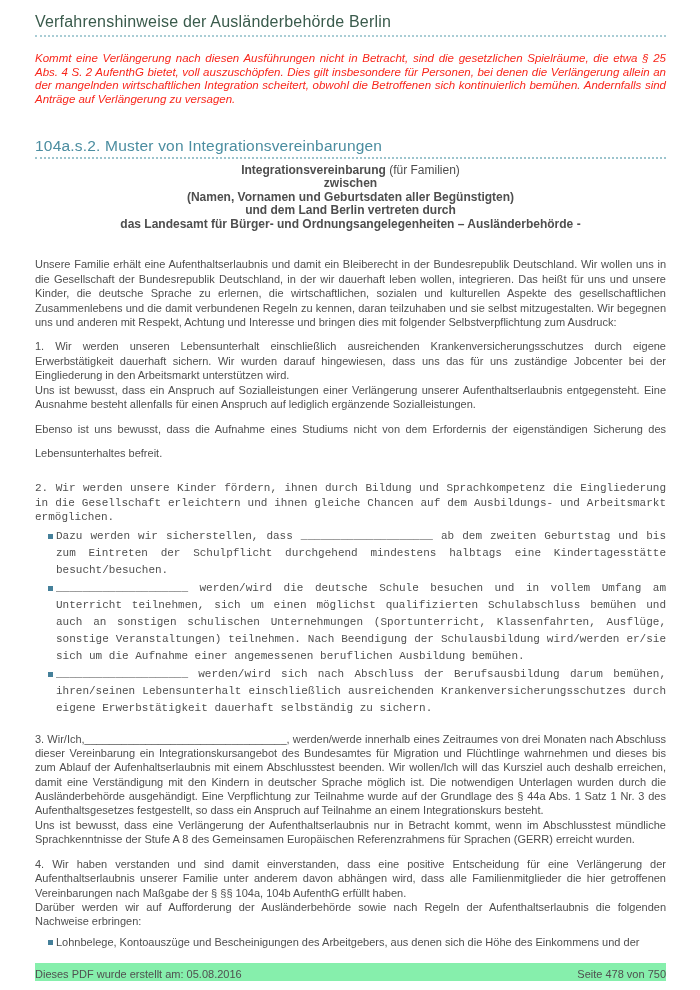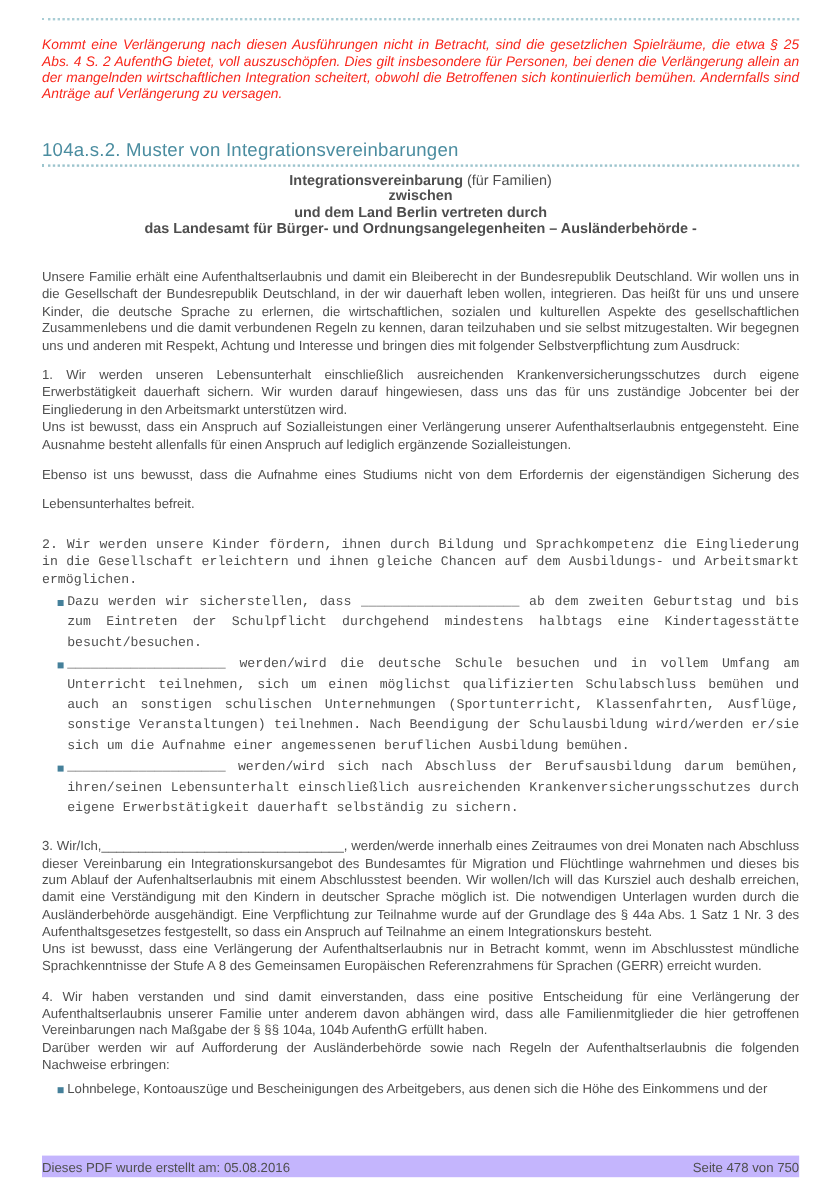--- a/index.html
+++ b/index.html
@@ -44,39 +44,41 @@
   .bullet-row {
     display:flex; align-items:flex-start; font-size:11px; line-height:17px;
     text-align:justify; color:#4f4f4f; margin-top:1px;justify-content:space-between;
   }
   .bullet-sq { flex:0 0 auto; width:5px; height:5px; background:#45809a; margin:6px 3px 0 0; }
   .bullet-text { flex:1 1 auto; }
 
   .footer {
     position:absolute; left:35px; right:34px; bottom:9px;
     display:flex; justify-content:space-between; align-items:baseline;
-    font-size:11px; line-height:14px; color:#4f4f4f; background:#c4b5fd; padding-top:4px;
+    font-size:11px; line-height:14px; color:#4f4f4f; background:#86efac; padding-top:4px;
   }
 </style>
 </head>
 <body>
 
 <div class="page">
 
+  <h1 class="doc-title">Verfahrenshinweise der Ausländerbehörde Berlin</h1>
   <hr class="dotted">
 
 
   <p class="notice notice-2">Kommt eine Verlängerung nach diesen Ausführungen nicht in Betracht, sind die gesetzlichen Spielräume, die etwa § 25 Abs. 4 S. 2 AufenthG bietet, voll auszuschöpfen. Dies gilt insbesondere für Personen, bei denen die Verlängerung allein an der mangelnden wirtschaftlichen Integration scheitert, obwohl die Betroffenen sich kontinuierlich bemühen. Andernfalls sind Anträge auf Verlängerung zu versagen.</p>
 
   <h2 class="section-heading">104a.s.2. Muster von Integrationsvereinbarungen</h2>
   <hr class="dotted section-dotted">
 
   <div class="centered-block">
     <div><span class="bold">Integrationsvereinbarung</span><span> (für Familien)</span></div>
     <div class="bold">zwischen</div>
+    <div class="bold">(Namen, Vornamen  und Geburtsdaten aller Begünstigten)</div>
     <div class="bold">und dem Land Berlin vertreten durch</div>
     <div class="bold">das Landesamt für Bürger- und Ordnungsangelegenheiten – Ausländerbehörde -</div>
   </div>
 
   <p class="body-para intro">Unsere Familie erhält eine Aufenthaltserlaubnis und damit ein Bleiberecht in der Bundesrepublik Deutschland. Wir wollen uns in die Gesellschaft der Bundesrepublik Deutschland, in der wir dauerhaft leben wollen, integrieren. Das heißt für uns und unsere Kinder, die deutsche Sprache zu erlernen, die wirtschaftlichen, sozialen und kulturellen Aspekte des gesellschaftlichen Zusammenlebens und die damit verbundenen Regeln zu kennen, daran teilzuhaben und sie selbst mitzugestalten. Wir begegnen uns und anderen mit Respekt, Achtung und Interesse und bringen dies mit folgender Selbstverpflichtung zum Ausdruck:</p>
 
   <div class="clause-1">
     <p class="body-para">1. Wir werden unseren Lebensunterhalt einschließlich ausreichenden Krankenversicherungsschutzes durch eigene Erwerbstätigkeit dauerhaft sichern.  Wir wurden darauf hingewiesen, dass uns das für uns zuständige Jobcenter bei der Eingliederung in den Arbeitsmarkt unterstützen wird.</p>
     <p class="body-para">Uns ist bewusst, dass ein Anspruch auf Sozialleistungen einer Verlängerung unserer Aufenthaltserlaubnis entgegensteht. Eine Ausnahme besteht allenfalls für einen Anspruch auf lediglich ergänzende Sozialleistungen.</p>
   </div>

